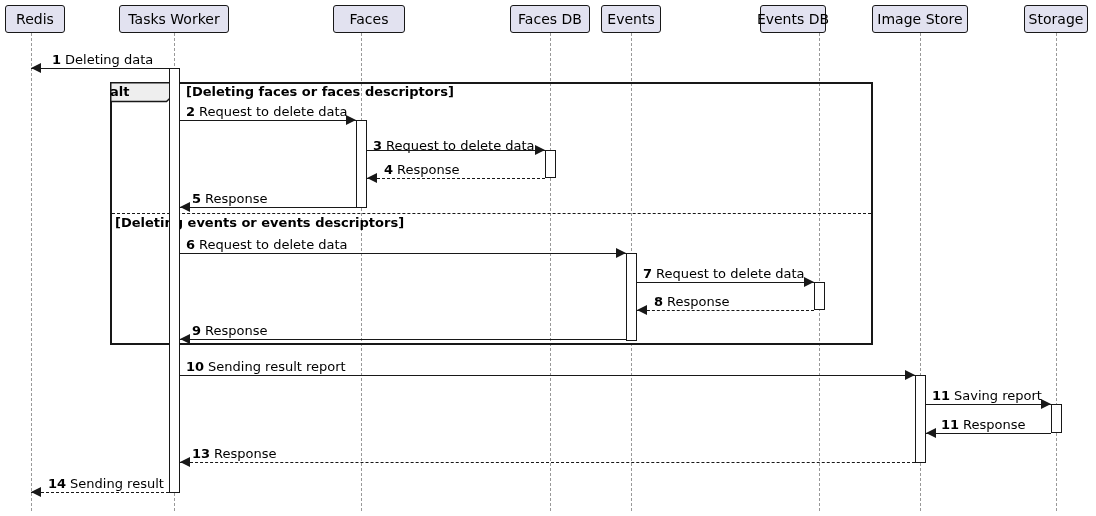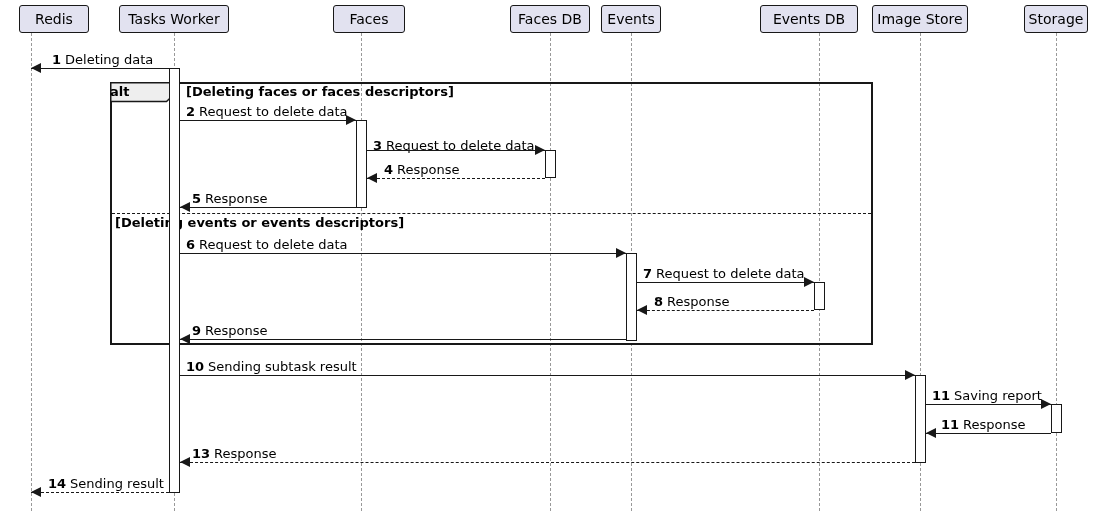--- a/index.html
+++ b/index.html
@@ -35,36 +35,36 @@
 
   <div class="lifeline" style="left:31px"></div>
   <div class="lifeline" style="left:174px"></div>
   <div class="lifeline" style="left:361px"></div>
   <div class="lifeline" style="left:550px"></div>
   <div class="lifeline" style="left:631px"></div>
   <div class="lifeline" style="left:819px"></div>
   <div class="lifeline" style="left:920px"></div>
   <div class="lifeline" style="left:1056px"></div>
 
-  <div class="participant" style="left:19px;width:70px">
+  <div class="participant" style="left:5px;width:60px">
       <span>Redis</span>
     </div>
   <div class="participant" style="left:119px;width:110px">
       <span>Tasks Worker</span>
     </div>
   <div class="participant" style="left:333px;width:72px">
       <span>Faces</span>
     </div>
   <div class="participant" style="left:510px;width:80px">
       <span>Faces DB</span>
     </div>
   <div class="participant" style="left:601px;width:60px">
       <span>Events</span>
     </div>
-  <div class="participant" style="left:760px;width:98px">
+  <div class="participant" style="left:760px;width:66px">
       <span>Events DB</span>
     </div>
   <div class="participant" style="left:872px;width:96px">
       <span>Image Store</span>
     </div>
   <div class="participant" style="left:1024px;width:64px">
       <span>Storage</span>
     </div>
 
   <div class="frame" style="left:110px;top:82px;width:763px;height:263px"></div>
@@ -134,21 +134,21 @@
     <div class="arrow left" style="left:637px;top:305px"></div>
   </div>
 
   <div>
     <div class="msg-label" style="left:192px;top:323px"><b>9</b><span>Response</span></div>
     <div class="msg-line" style="left:180px;top:339px;width:446px"></div>
     <div class="arrow left" style="left:180px;top:334px"></div>
   </div>
 
   <div>
-    <div class="msg-label" style="left:186px;top:359px"><b>10</b><span>Sending subtask result</span></div>
+    <div class="msg-label" style="left:186px;top:359px"><b>10</b><span>Sending result report</span></div>
     <div class="msg-line" style="left:180px;top:375px;width:735px"></div>
     <div class="arrow right" style="left:905px;top:370px"></div>
   </div>
 
   <div>
     <div class="msg-label" style="left:932px;top:388px"><b>11</b><span>Saving report</span></div>
     <div class="msg-line" style="left:926px;top:404px;width:125px"></div>
     <div class="arrow right" style="left:1041px;top:399px"></div>
   </div>
 

